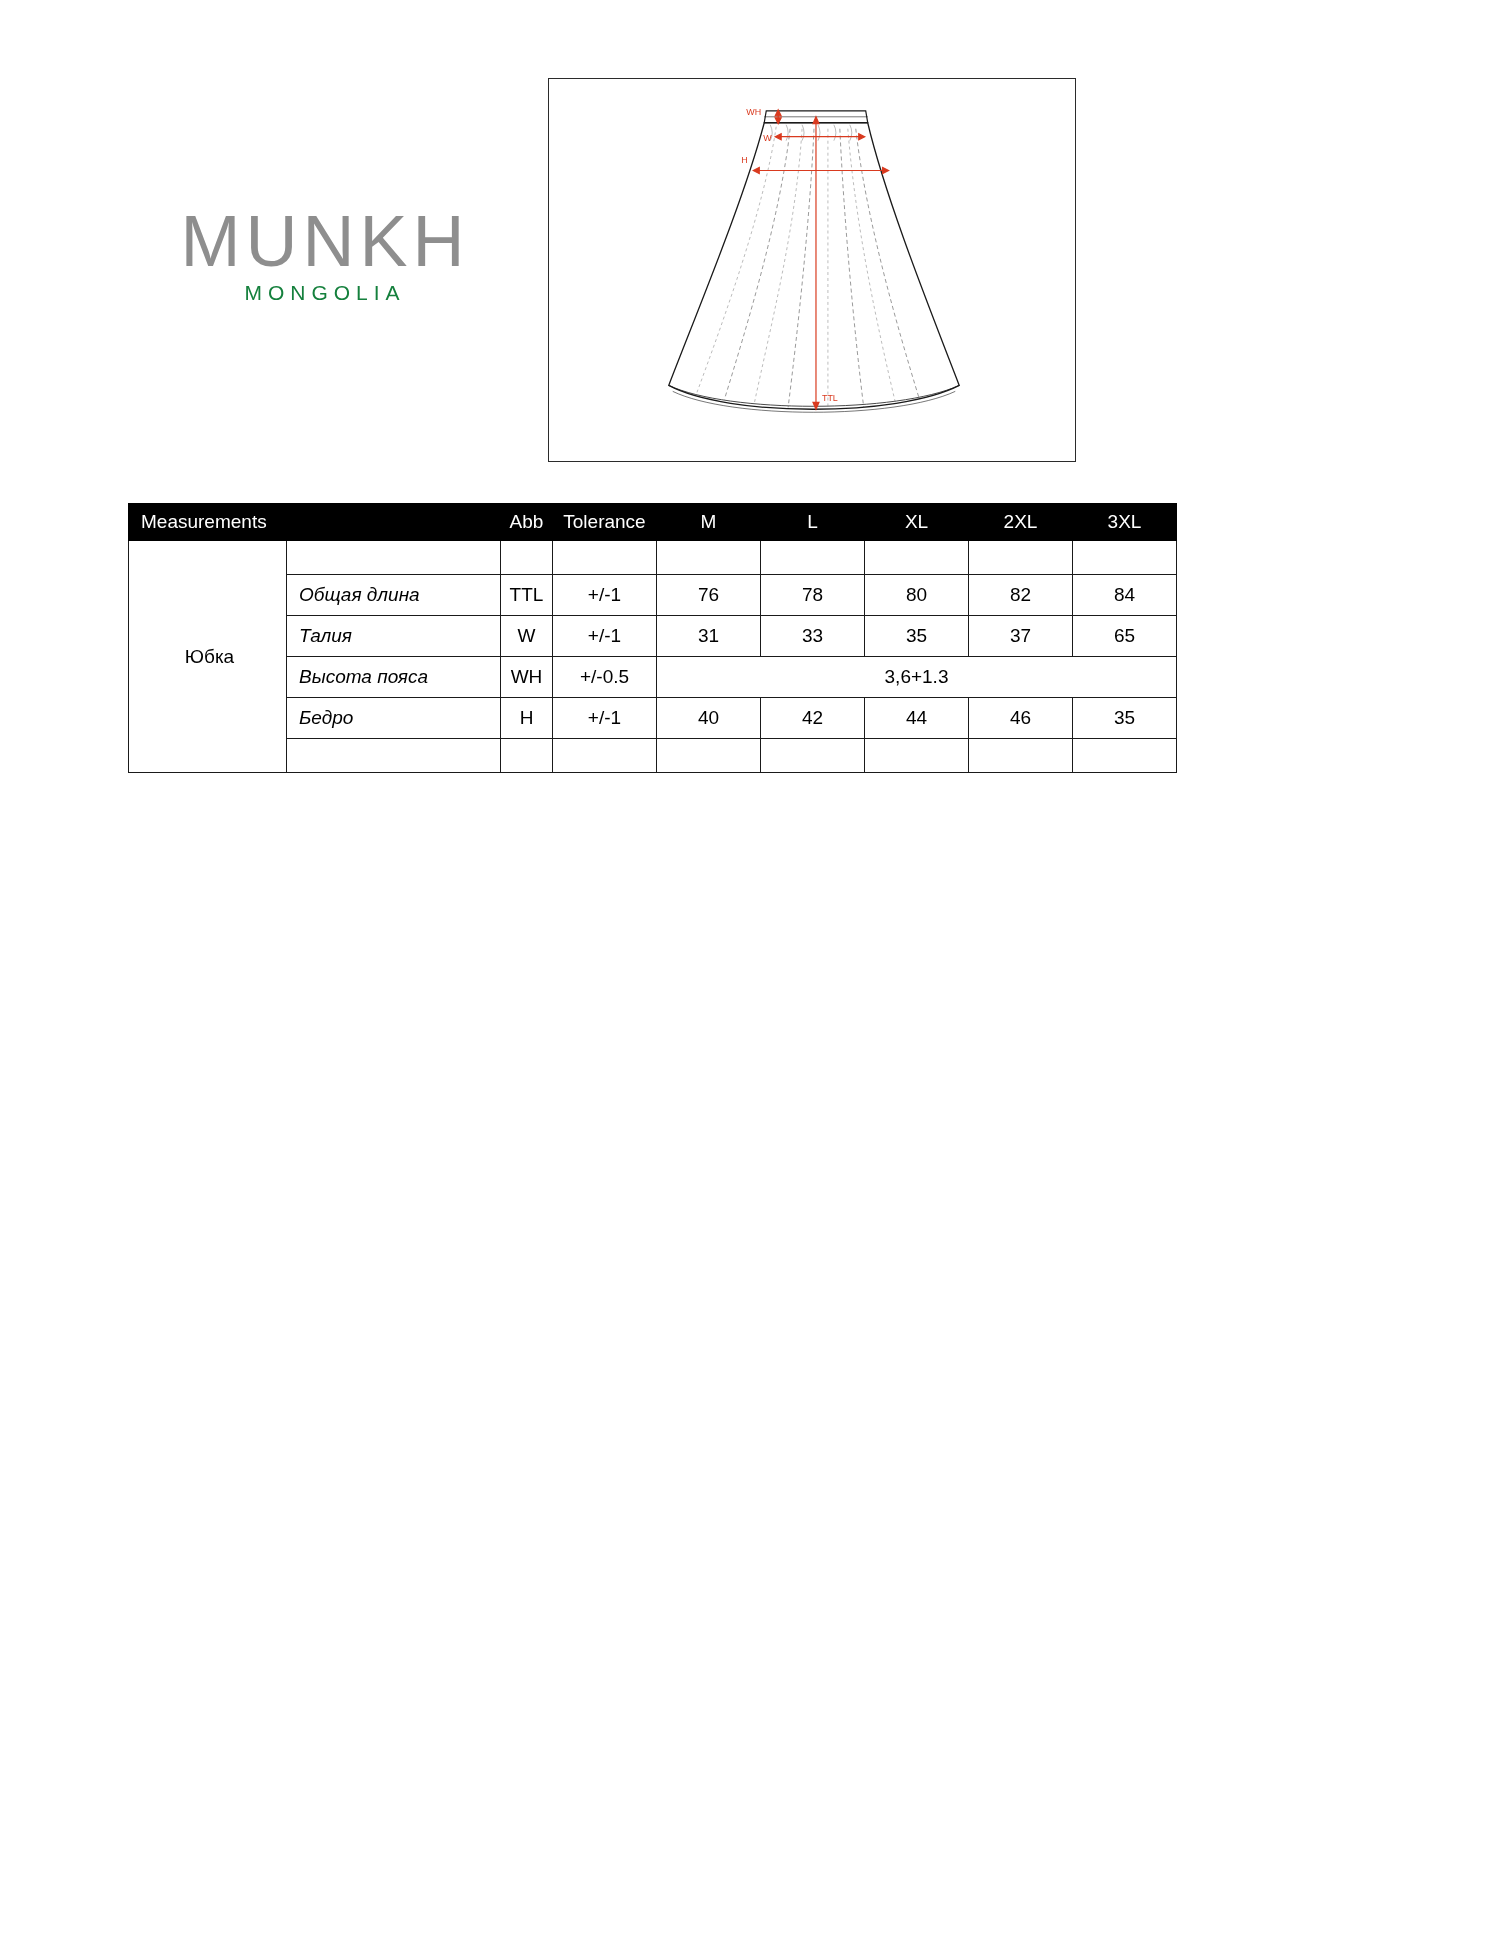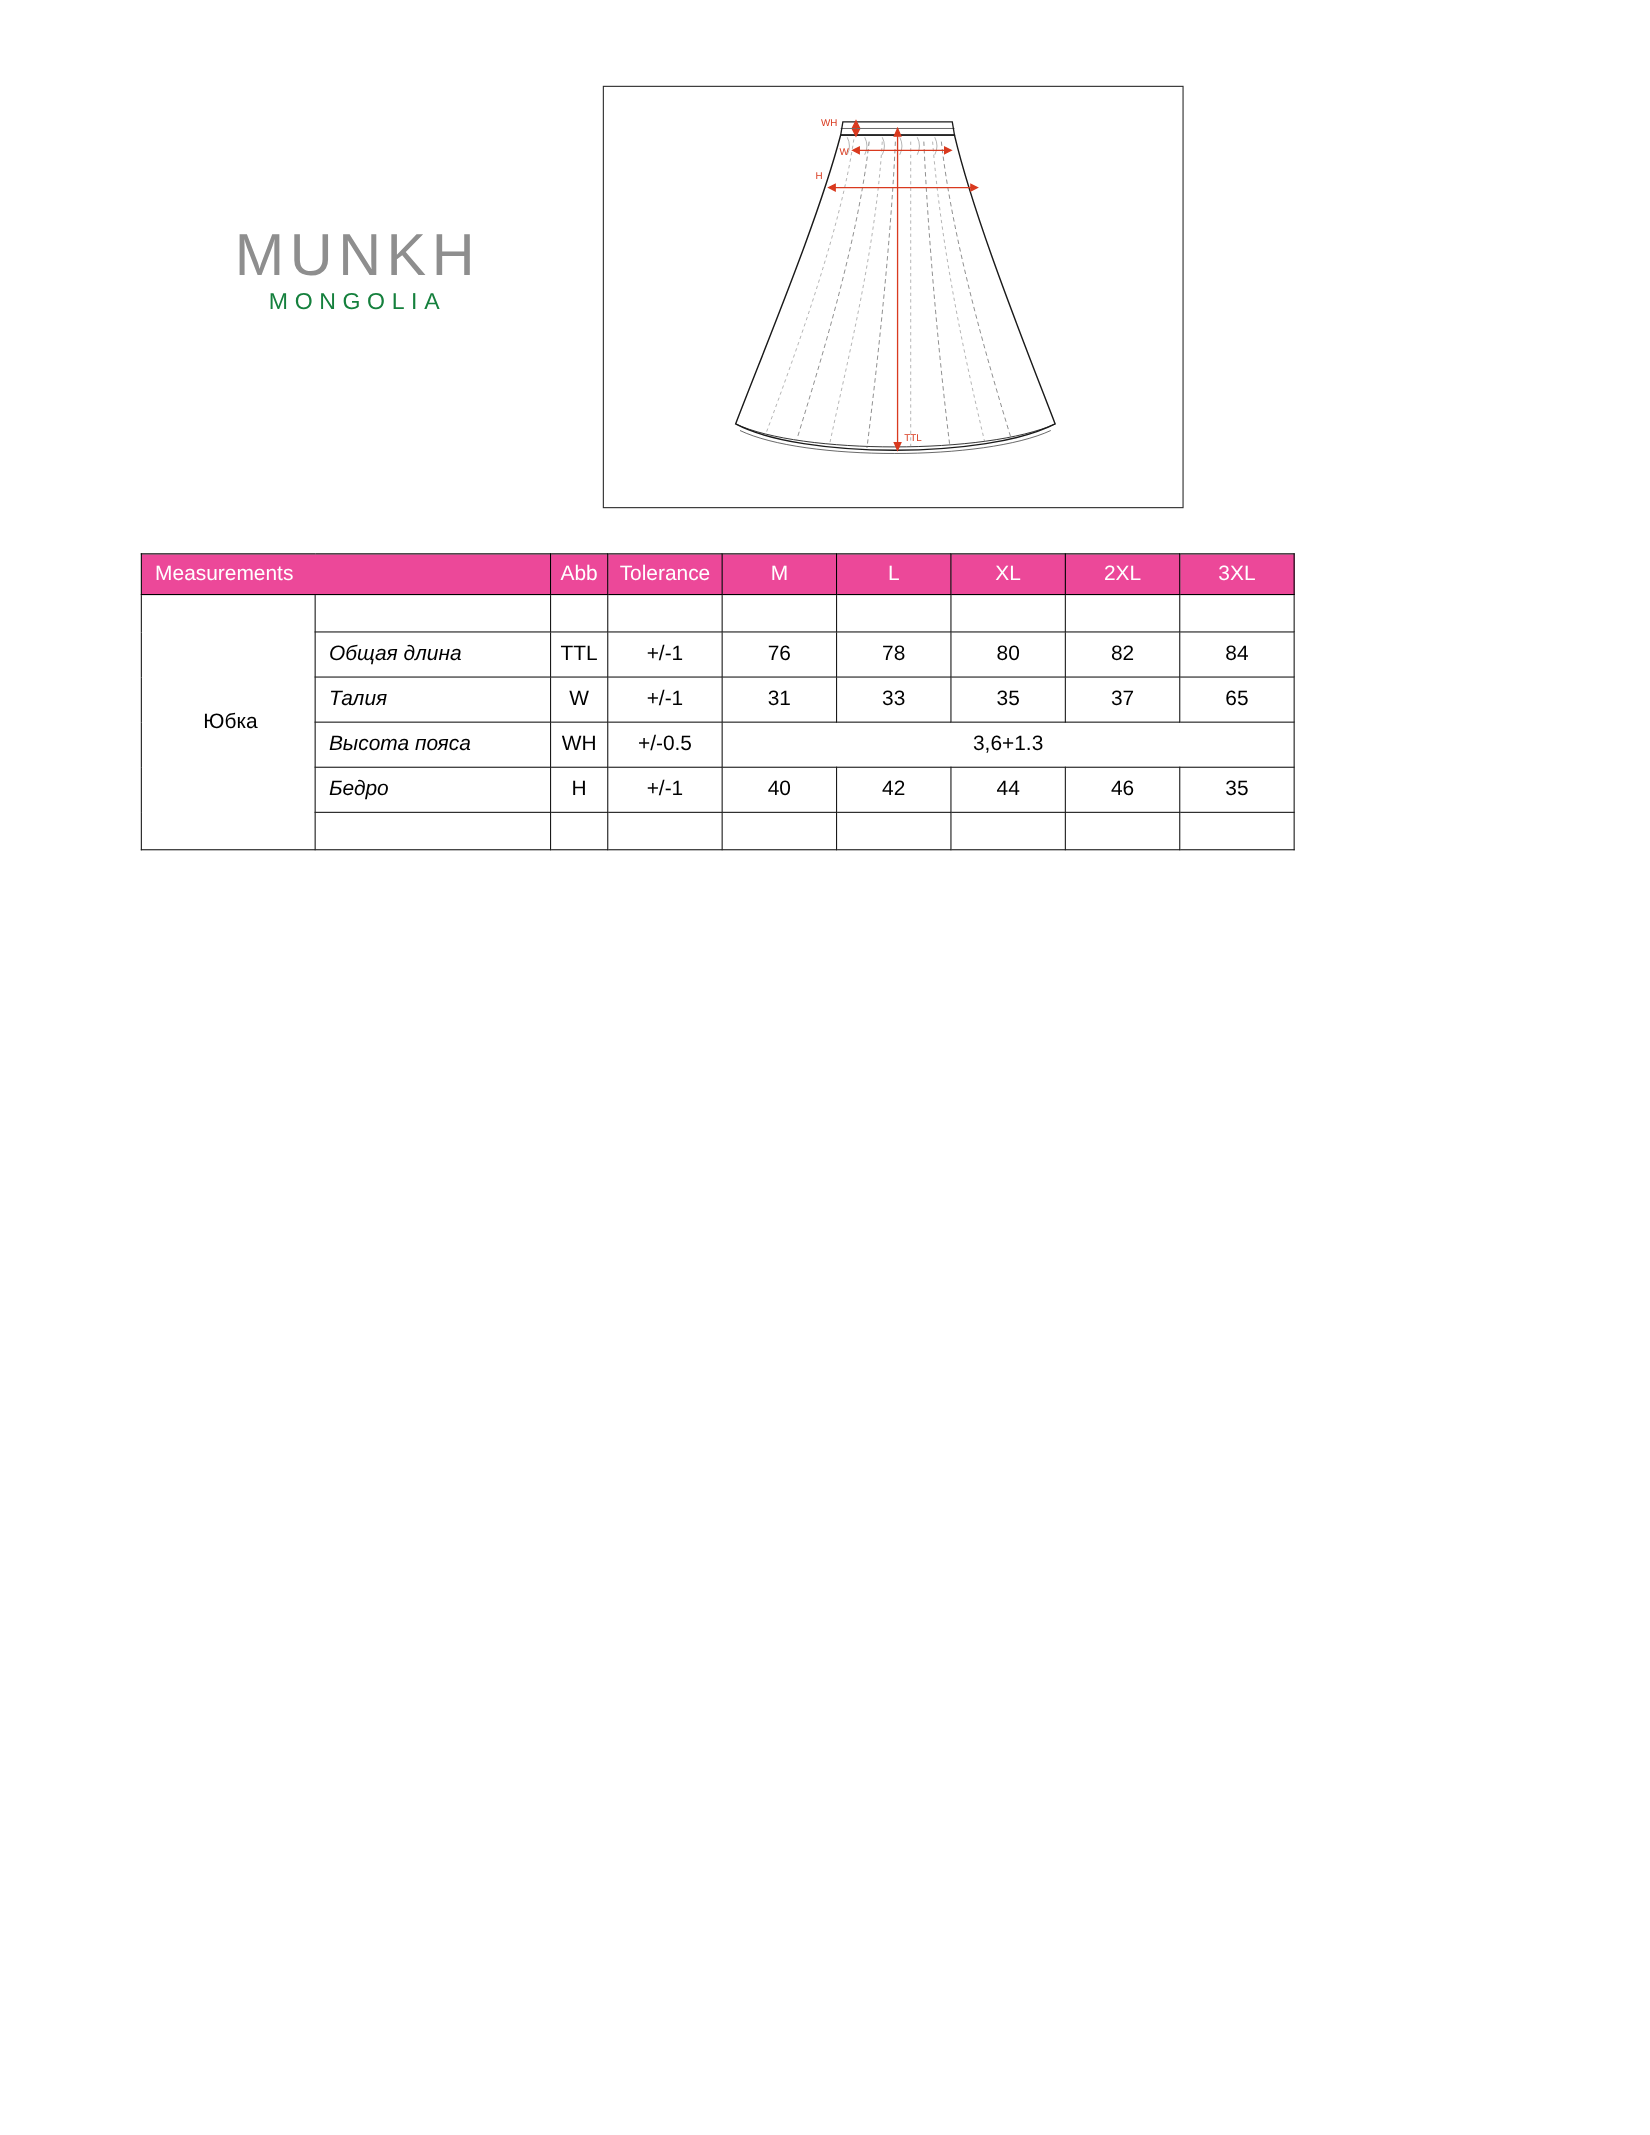--- a/index.html
+++ b/index.html
@@ -18,21 +18,21 @@
 
   
   .brand {
     position: absolute;
     left: 175px;
     top: 205px;
     width: 300px;
     text-align: center;
   }
   .brand-name {
-    font-size: 54px;
+    font-size: 72px;
     letter-spacing: 5px;
     color: #8e8e8e;
     font-weight: 400;
     line-height: 1;
   }
   .brand-sub {
     margin-top: 4px;
     font-size: 21px;
     letter-spacing: 6px;
     color: #15803d;
@@ -70,21 +70,21 @@
     font-size: 19px;
     font-weight: 400;
     height: 41px;
     padding: 0 8px;
     box-sizing: border-box;
     background: #fff;
     text-align: center;
     vertical-align: middle;
   }
   .size-table thead th {
-    background: #ec4899;
+    background: #000000;
     color: #fff;
     border-color: #000;
     height: 37px;
   }
   .size-table thead th.left {
     text-align: left;
     padding-left: 12px;
   }
   td.name-col {
     text-align: left;

